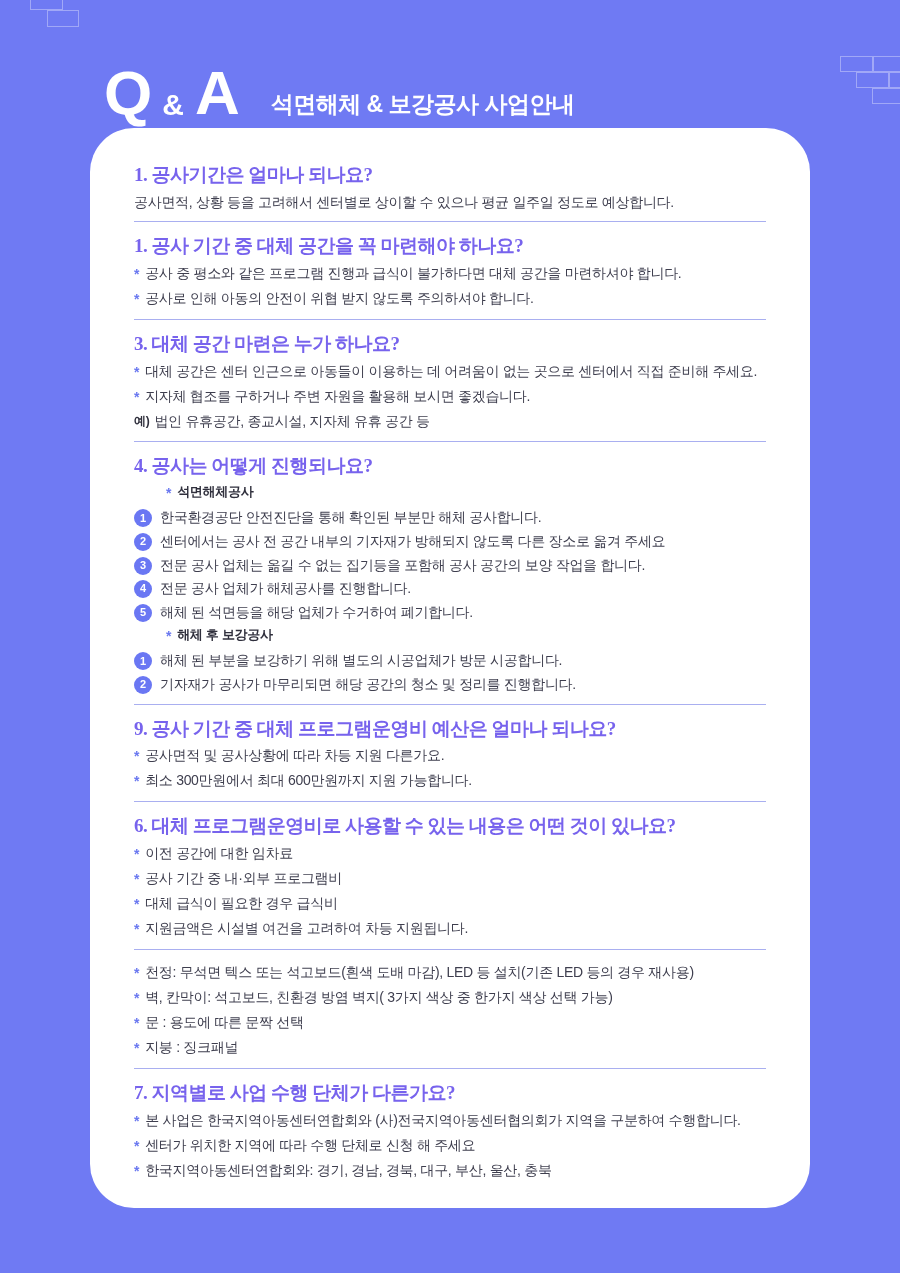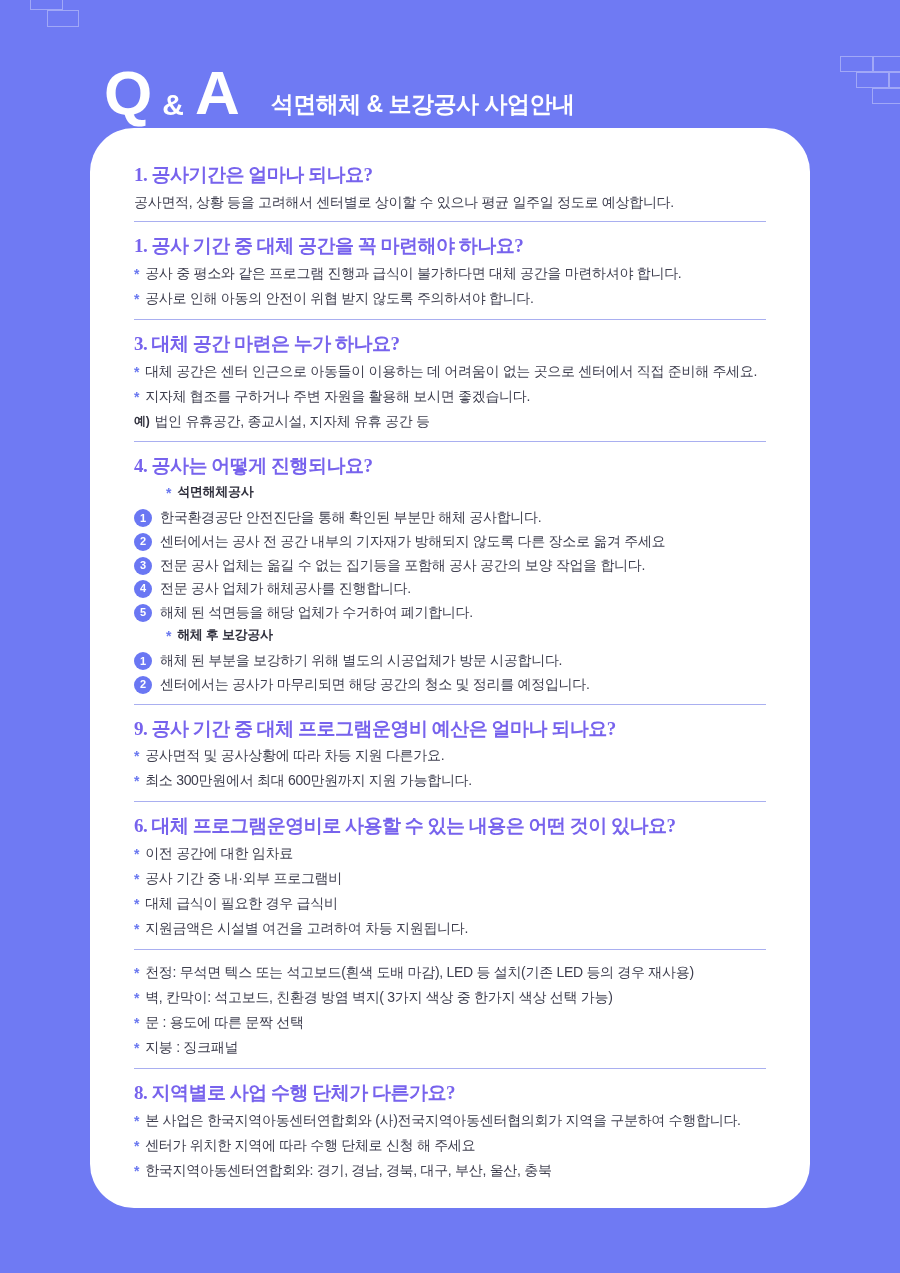--- a/index.html
+++ b/index.html
@@ -149,21 +149,21 @@
     <p class="item star subtitle">
       <span class="star-mark">*</span>
       <span class="txt">해체 후 보강공사</span>
     </p>
     <p class="item num">
       <span class="badge">1</span>
       <span class="txt">해체 된 부분을 보강하기 위해 별도의 시공업체가 방문 시공합니다.</span>
     </p>
     <p class="item num">
       <span class="badge">2</span>
-      <span class="txt">센터에서는 공사가 마무리되면 해당 공간의 청소 및 정리를 예정입니다.</span>
+      <span class="txt">기자재가 공사가 마무리되면 해당 공간의 청소 및 정리를 진행합니다.</span>
     </p>
   </section>
   <div class="divider"></div>
 
   <section class="qa">
     <h2>9. 공사 기간 중 대체 프로그램운영비 예산은 얼마나 되나요?</h2>
     <p class="item star">
       <span class="star-mark">*</span>
       <span class="txt">공사면적 및 공사상황에 따라 차등 지원 다른가요.</span>
     </p>
@@ -209,21 +209,21 @@
       <span class="txt">문 : 용도에 따른 문짝 선택</span>
     </p>
     <p class="item star">
       <span class="star-mark">*</span>
       <span class="txt">지붕 : 징크패널</span>
     </p>
   </section>
   <div class="divider"></div>
 
   <section class="qa">
-    <h2>8. 지역별로 사업 수행 단체가 다른가요?</h2>
+    <h2>7. 지역별로 사업 수행 단체가 다른가요?</h2>
     <p class="item star">
       <span class="star-mark">*</span>
       <span class="txt">본 사업은 한국지역아동센터연합회와 (사)전국지역아동센터협의회가 지역을 구분하여 수행합니다.</span>
     </p>
     <p class="item star">
       <span class="star-mark">*</span>
       <span class="txt">센터가 위치한 지역에 따라 수행 단체로 신청 해 주세요</span>
     </p>
     <p class="item star">
       <span class="star-mark">*</span>

